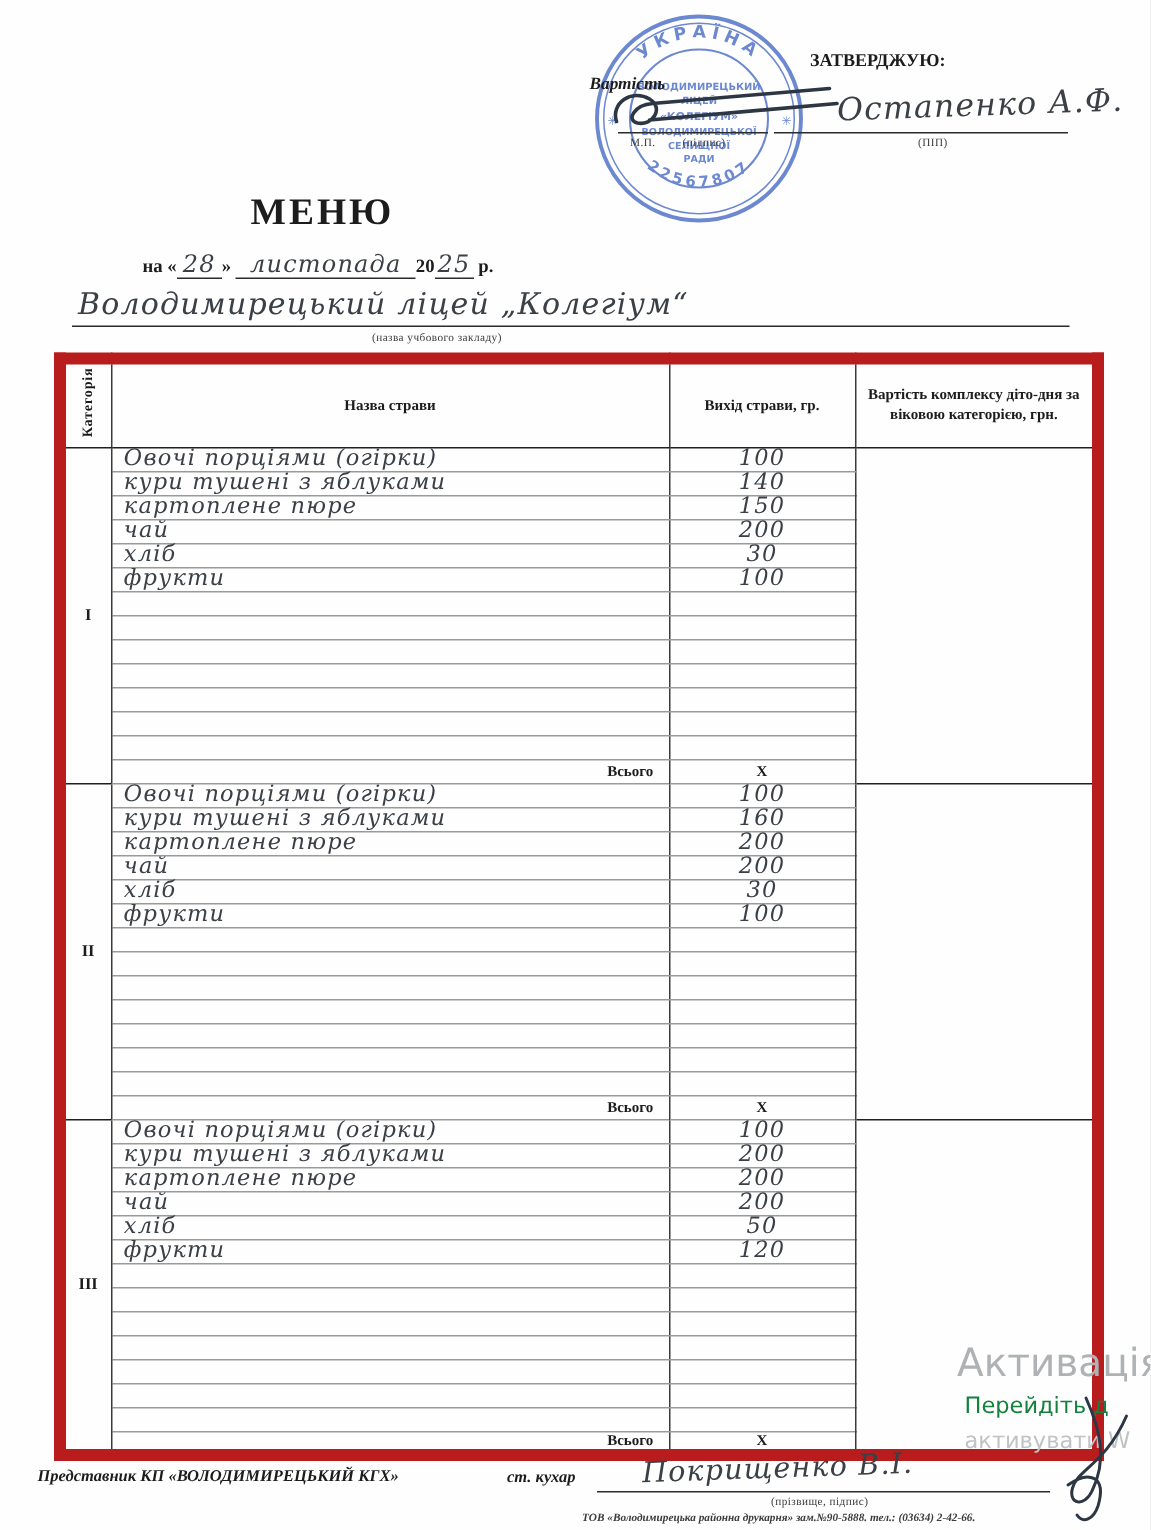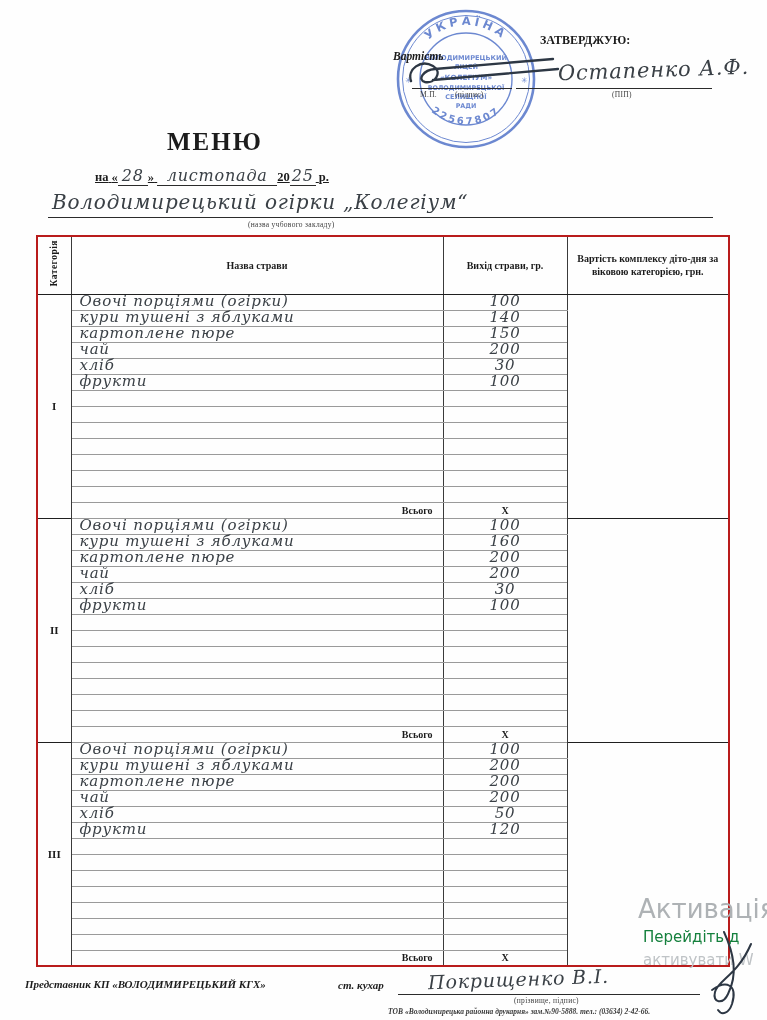--- a/index.html
+++ b/index.html
@@ -36,31 +36,31 @@
   .mp      { left:420px; top:90px; }
   .sign-cap{ left:455px; top:90px; }
   .name-cap{ left:612px; top:90px; }
   .sig-name{ left:558px; top:58px; font-size:21px; transform:rotate(-2deg); }
   .dir-sig { left:405px; top:55px; }
   .date1   { left:398px; top:101px; font-size:12px; font-weight:bold; }
   .date1 .hw { font-size:16px; font-weight:normal; }
 
   
   .menu-title { left:167px; top:128px; font-size:25px; font-weight:bold; letter-spacing:2px; }
-  .date2 { left:95px; top:166px; font-size:12.5px; font-weight:bold;text-decoration:underline; }
+  .date2 { left:95px; top:166px; font-size:12.5px; font-weight:bold; }
   .date2 .hw { font-size:16px; font-weight:normal; }
   .school-line { left:48px; top:190px; width:665px; border-bottom:1.2px solid #2b2b2b; height:28px; }
   .school-name { left:52px; top:190px; font-size:20px; }
   .school-cap  { left:248px; top:220px; }
 
   
   .menu-table {
     position:absolute; left:36px; top:235px; width:692px;
     border-collapse:collapse; table-layout:fixed;
-    border:2px solid #b91c1c;
+    border:8px solid #b91c1c;
   }
   .menu-table td { border-left:1.2px solid #3a3a3a; border-right:1.2px solid #3a3a3a; }
   .menu-table tr.head td {
     border-bottom:1.8px solid #1f1f1f; text-align:center; vertical-align:middle;
     font-weight:bold; font-size:10px; padding:2px; height:58px; line-height:1.3;
   }
   .menu-table tr.sec-start td { border-top:1.8px solid #1f1f1f; }
   .menu-table tr.r { height:16px; }
   .menu-table tr.r td.dish, .menu-table tr.r td.out {
     border-top:1px solid #9a9a9a; border-bottom:1px solid #9a9a9a;
@@ -145,21 +145,21 @@
   <div class="abs menu-title">МЕНЮ</div>
 
   <div class="abs date2">
     <span>на</span>
     <span>«</span><span class="uline" style="width:30px"><span class="hw">28</span></span><span>»</span>
     <span class="uline" style="width:120px"><span class="hw">листопада</span></span><span>20</span><span class="uline" style="width:26px"><span class="hw">25</span></span>
     <span>р.</span>
   </div>
 
   <div class="abs school-line"></div>
-  <div class="abs hw school-name">Володимирецький огірки „Колегіум“</div>
+  <div class="abs hw school-name">Володимирецький ліцей „Колегіум“</div>
   <div class="abs caption school-cap">(назва учбового закладу)</div>
 
   <table class="menu-table">
     <colgroup>
         <col style="width:34px">
         <col style="width:372px">
         <col style="width:124px">
         <col style="width:162px">
       </colgroup>
     <tbody>

